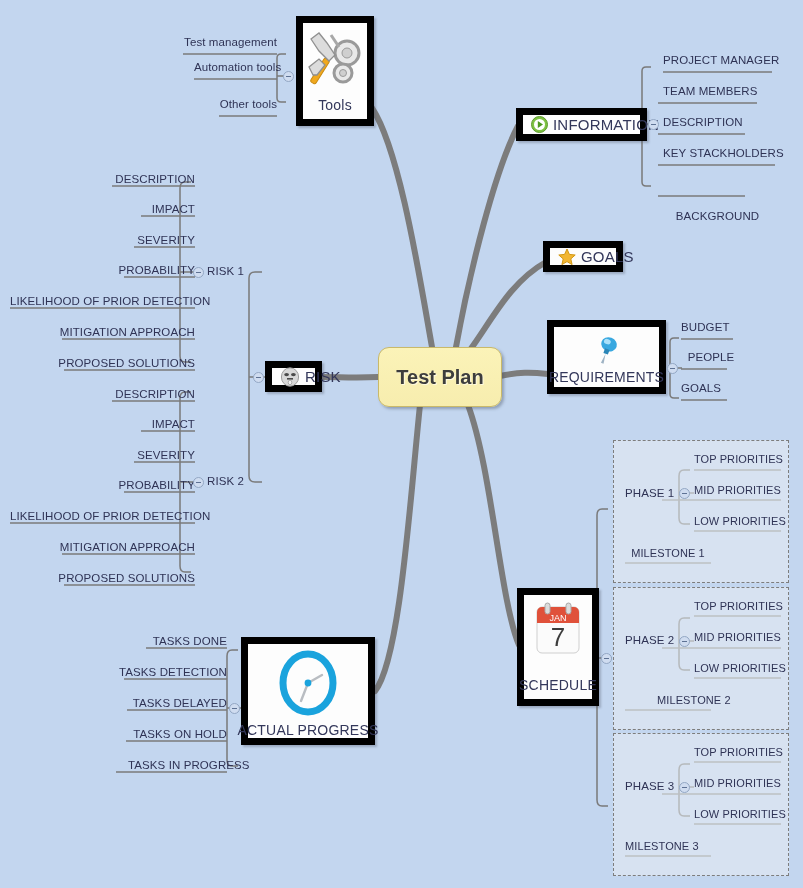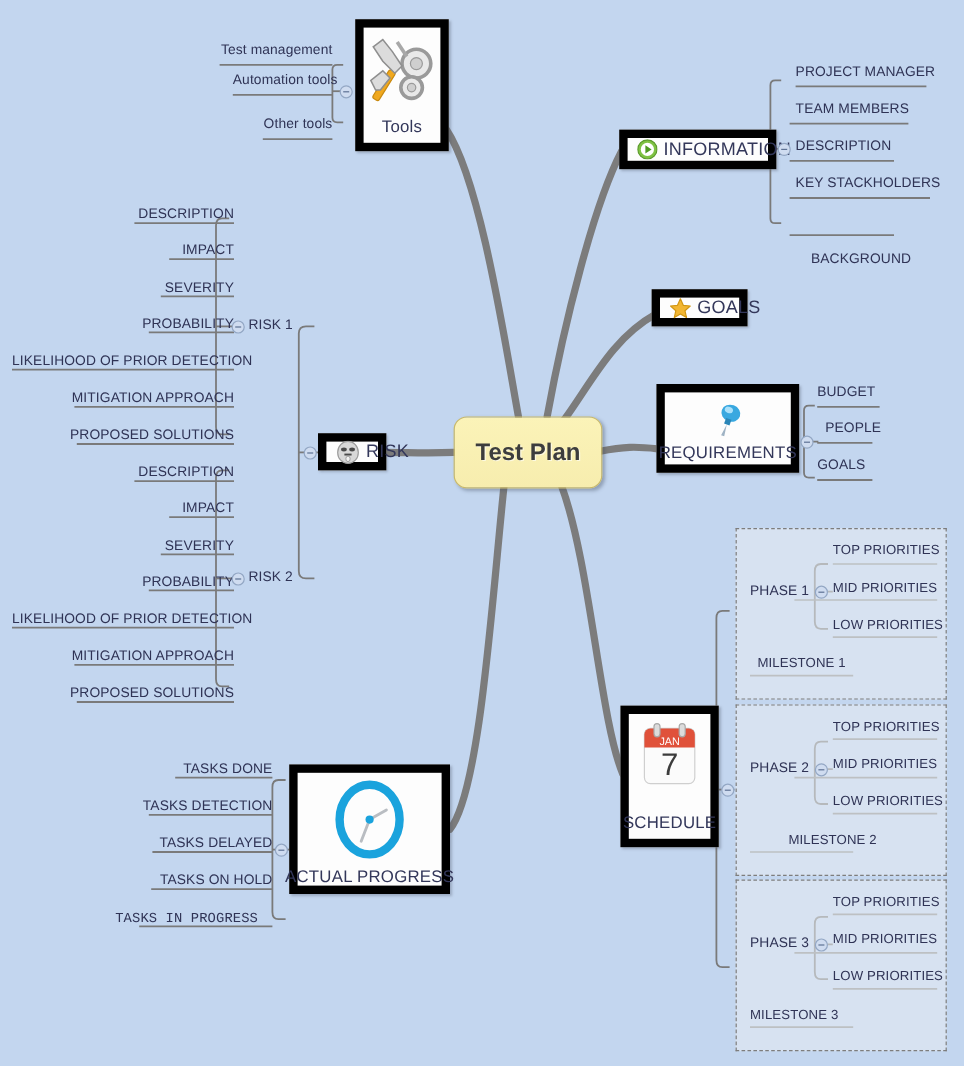--- a/index.html
+++ b/index.html
@@ -298,21 +298,21 @@
       <circle cx="31" cy="33" r="3.4" fill="#1aa3dd"></circle>
     </svg>
     <span class="lbl" style="font-size:14px;">ACTUAL PROGRESS</span>
   </div>
   <div class="collapse" style="left:229px;top:703px;"></div>
 
   <div class="leaf" style="left:112px;top:635px;width:115px;">TASKS DONE</div>
   <div class="leaf" style="left:112px;top:666px;width:115px;">TASKS DETECTION</div>
   <div class="leaf" style="left:112px;top:697px;width:115px;">TASKS DELAYED</div>
   <div class="leaf" style="left:112px;top:728px;width:115px;">TASKS ON HOLD</div>
-  <div class="leaf" style="left:96px;top:759px;width:115px;font-family:Liberation Mono, monospace;">TASKS IN PROGRESS</div>
+  <div class="leaf" style="left:128px;top:759px;width:115px;">TASKS IN PROGRESS</div>
 
   <div class="node col" style="left:517px;top:588px;width:82px;height:118px;">
     <svg class="ico" width="52" height="58" viewBox="0 0 52 58">
       <rect x="5" y="6" width="42" height="46" rx="5" fill="#fbfbfb" stroke="#cfcfcf" stroke-width="1"></rect>
       <path d="M5 11 a5 5 0 0 1 5 -5 h32 a5 5 0 0 1 5 5 v11 h-42 z" fill="#e0513a"></path>
       <rect x="13" y="2" width="5" height="11" rx="2.5" fill="#dcdcdc" stroke="#a8a8a8" stroke-width="1"></rect>
       <rect x="34" y="2" width="5" height="11" rx="2.5" fill="#dcdcdc" stroke="#a8a8a8" stroke-width="1"></rect>
       <text x="26" y="20" font-family="'Liberation Sans',sans-serif" font-size="9" fill="#ffffff" text-anchor="middle">JAN</text>
       <text x="26" y="45" font-family="'Liberation Sans',sans-serif" font-size="26" fill="#3c3c3c" text-anchor="middle">7</text>
     </svg>

